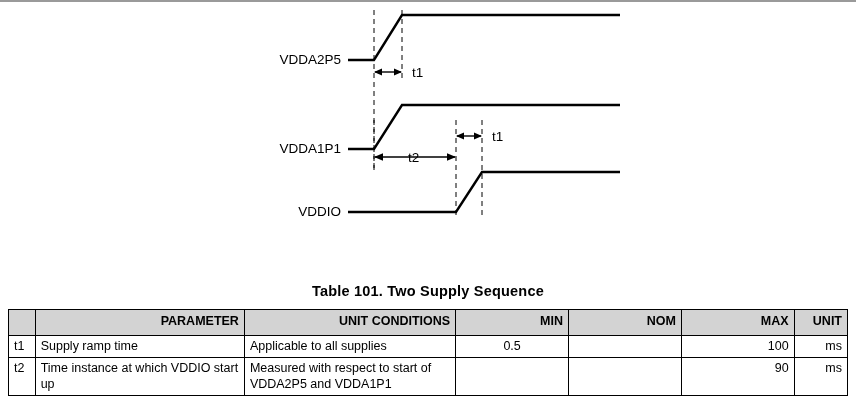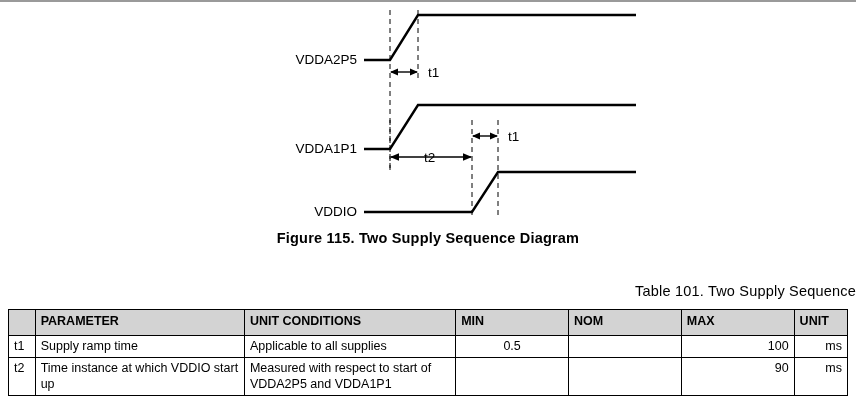--- a/index.html
+++ b/index.html
@@ -23,21 +23,21 @@
   .top-rule {
     position: absolute;
     left: 0;
     top: 0;
     width: 856px;
     height: 2px;
     background: #9a9a9a;
   }
   .figure-area {
     position: absolute;
-    left: 16px;
+    left: 0;
     top: 2px;
     width: 792px;
     height: 228px;
   }
   .figure-area svg {
     display: block;
   }
   .figure-caption {
     position: absolute;
     left: 0;
@@ -46,43 +46,43 @@
     text-align: center;
     font-size: 14.5px;
     font-weight: bold;
     letter-spacing: 0.2px;
   }
   .table-title {
     position: absolute;
     left: 0;
     top: 283px;
     width: 856px;
-    text-align: right;
+    text-align: center;
     font-size: 14.5px;
-    font-weight: normal;
+    font-weight: bold;
     letter-spacing: 0.2px;
   }
   table.spec {
     position: absolute;
     left: 8px;
     top: 309px;
     width: 840px;
     border-collapse: collapse;
     font-size: 12.5px;
     table-layout: fixed;
   }
   table.spec th, table.spec td {
     border: 1px solid #000000;
     padding: 3px 5px;
     vertical-align: top;
     line-height: 1.22;
   }
   table.spec thead th {
     background: #d3d3d3;
-    text-align: left;
+    text-align: right;
     font-weight: bold;
     font-size: 12.5px;
     padding: 4px 5px;
     height: 17px;
   }
   .col-sym { width: 26px; }
   .col-param { width: 204px; }
   .col-cond { width: 206px; }
   .col-min { width: 110px; }
   .col-nom { width: 110px; }
@@ -134,21 +134,20 @@
       <text x="341" y="62" text-anchor="end" font-family="Liberation Sans, sans-serif" font-size="13.5">VDDA2P5</text>
       <text x="341" y="151" text-anchor="end" font-family="Liberation Sans, sans-serif" font-size="13.5">VDDA1P1</text>
       <text x="341" y="214" text-anchor="end" font-family="Liberation Sans, sans-serif" font-size="13.5">VDDIO</text>
 
       <text x="412" y="75" font-family="Liberation Sans, sans-serif" font-size="13.5">t1</text>
       <text x="408" y="160" font-family="Liberation Sans, sans-serif" font-size="13.5">t2</text>
       <text x="492" y="139" font-family="Liberation Sans, sans-serif" font-size="13.5">t1</text>
     </svg>
   </div>
 
-  <div class="figure-caption">Figure 115.  Two Supply Sequence Diagram</div>
 
   <div class="table-title">Table 101. Two Supply Sequence</div>
 
   <table class="spec">
     <colgroup>
       <col class="col-sym">
       <col class="col-param">
       <col class="col-cond">
       <col class="col-min">
       <col class="col-nom">

